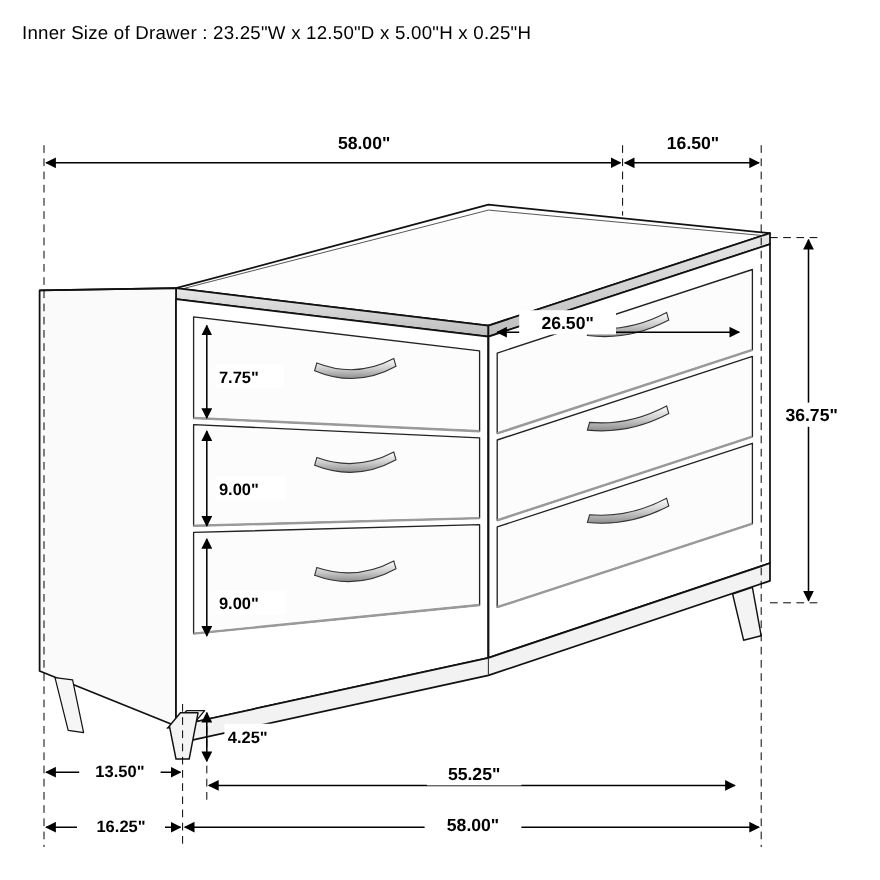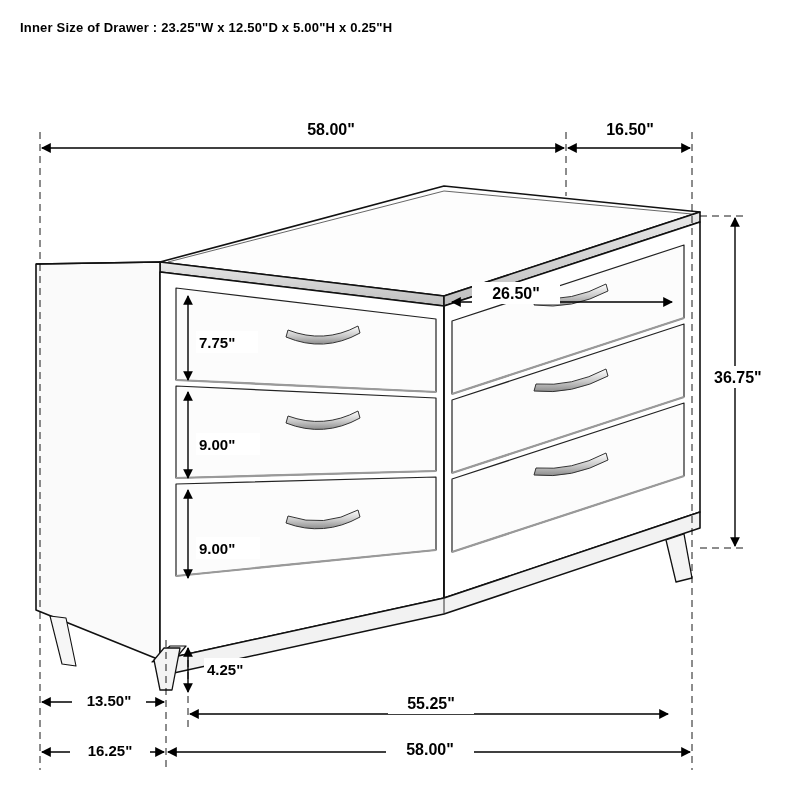--- a/index.html
+++ b/index.html
@@ -15,22 +15,22 @@
     width: 800px;
     height: 800px;
     background: #ffffff;
     overflow: hidden;
   }
   #title {
     position: absolute;
     left: 20px;
     top: 20px;
     width: 760px;
-    font-size: 13px;
-    font-weight: bold;
+    font-size: 17px;
+    font-weight: normal;
     color: #000000;
     letter-spacing: 0.2px;
     white-space: nowrap;
   }
   svg#diagram {
     position: absolute;
     left: 0;
     top: 0;
     width: 800px;
     height: 800px;

